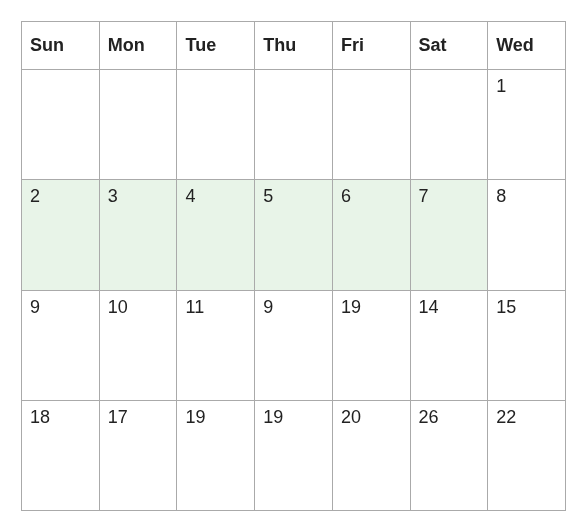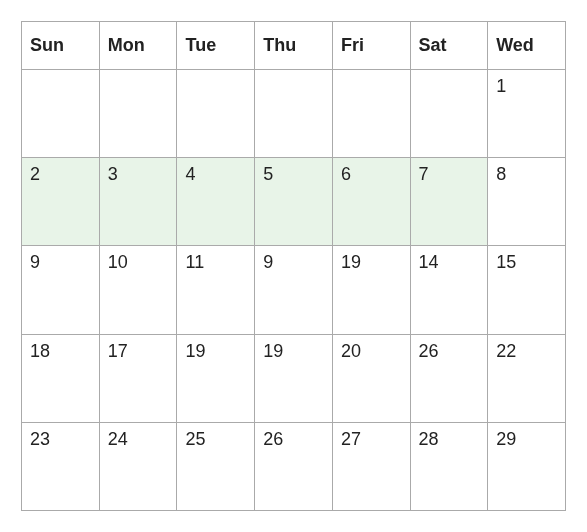--- a/index.html
+++ b/index.html
@@ -98,23 +98,14 @@
       </tr>
       <tr>
         <td>18</td>
         <td>17</td>
         <td>19</td>
         <td>19</td>
         <td>20</td>
         <td>26</td>
         <td>22</td>
       </tr>
-      <tr>
-        <td>23</td>
-        <td>24</td>
-        <td>25</td>
-        <td>26</td>
-        <td>27</td>
-        <td>28</td>
-        <td>29</td>
-      </tr>
     </tbody>
 </table>
 
 </body></html>

